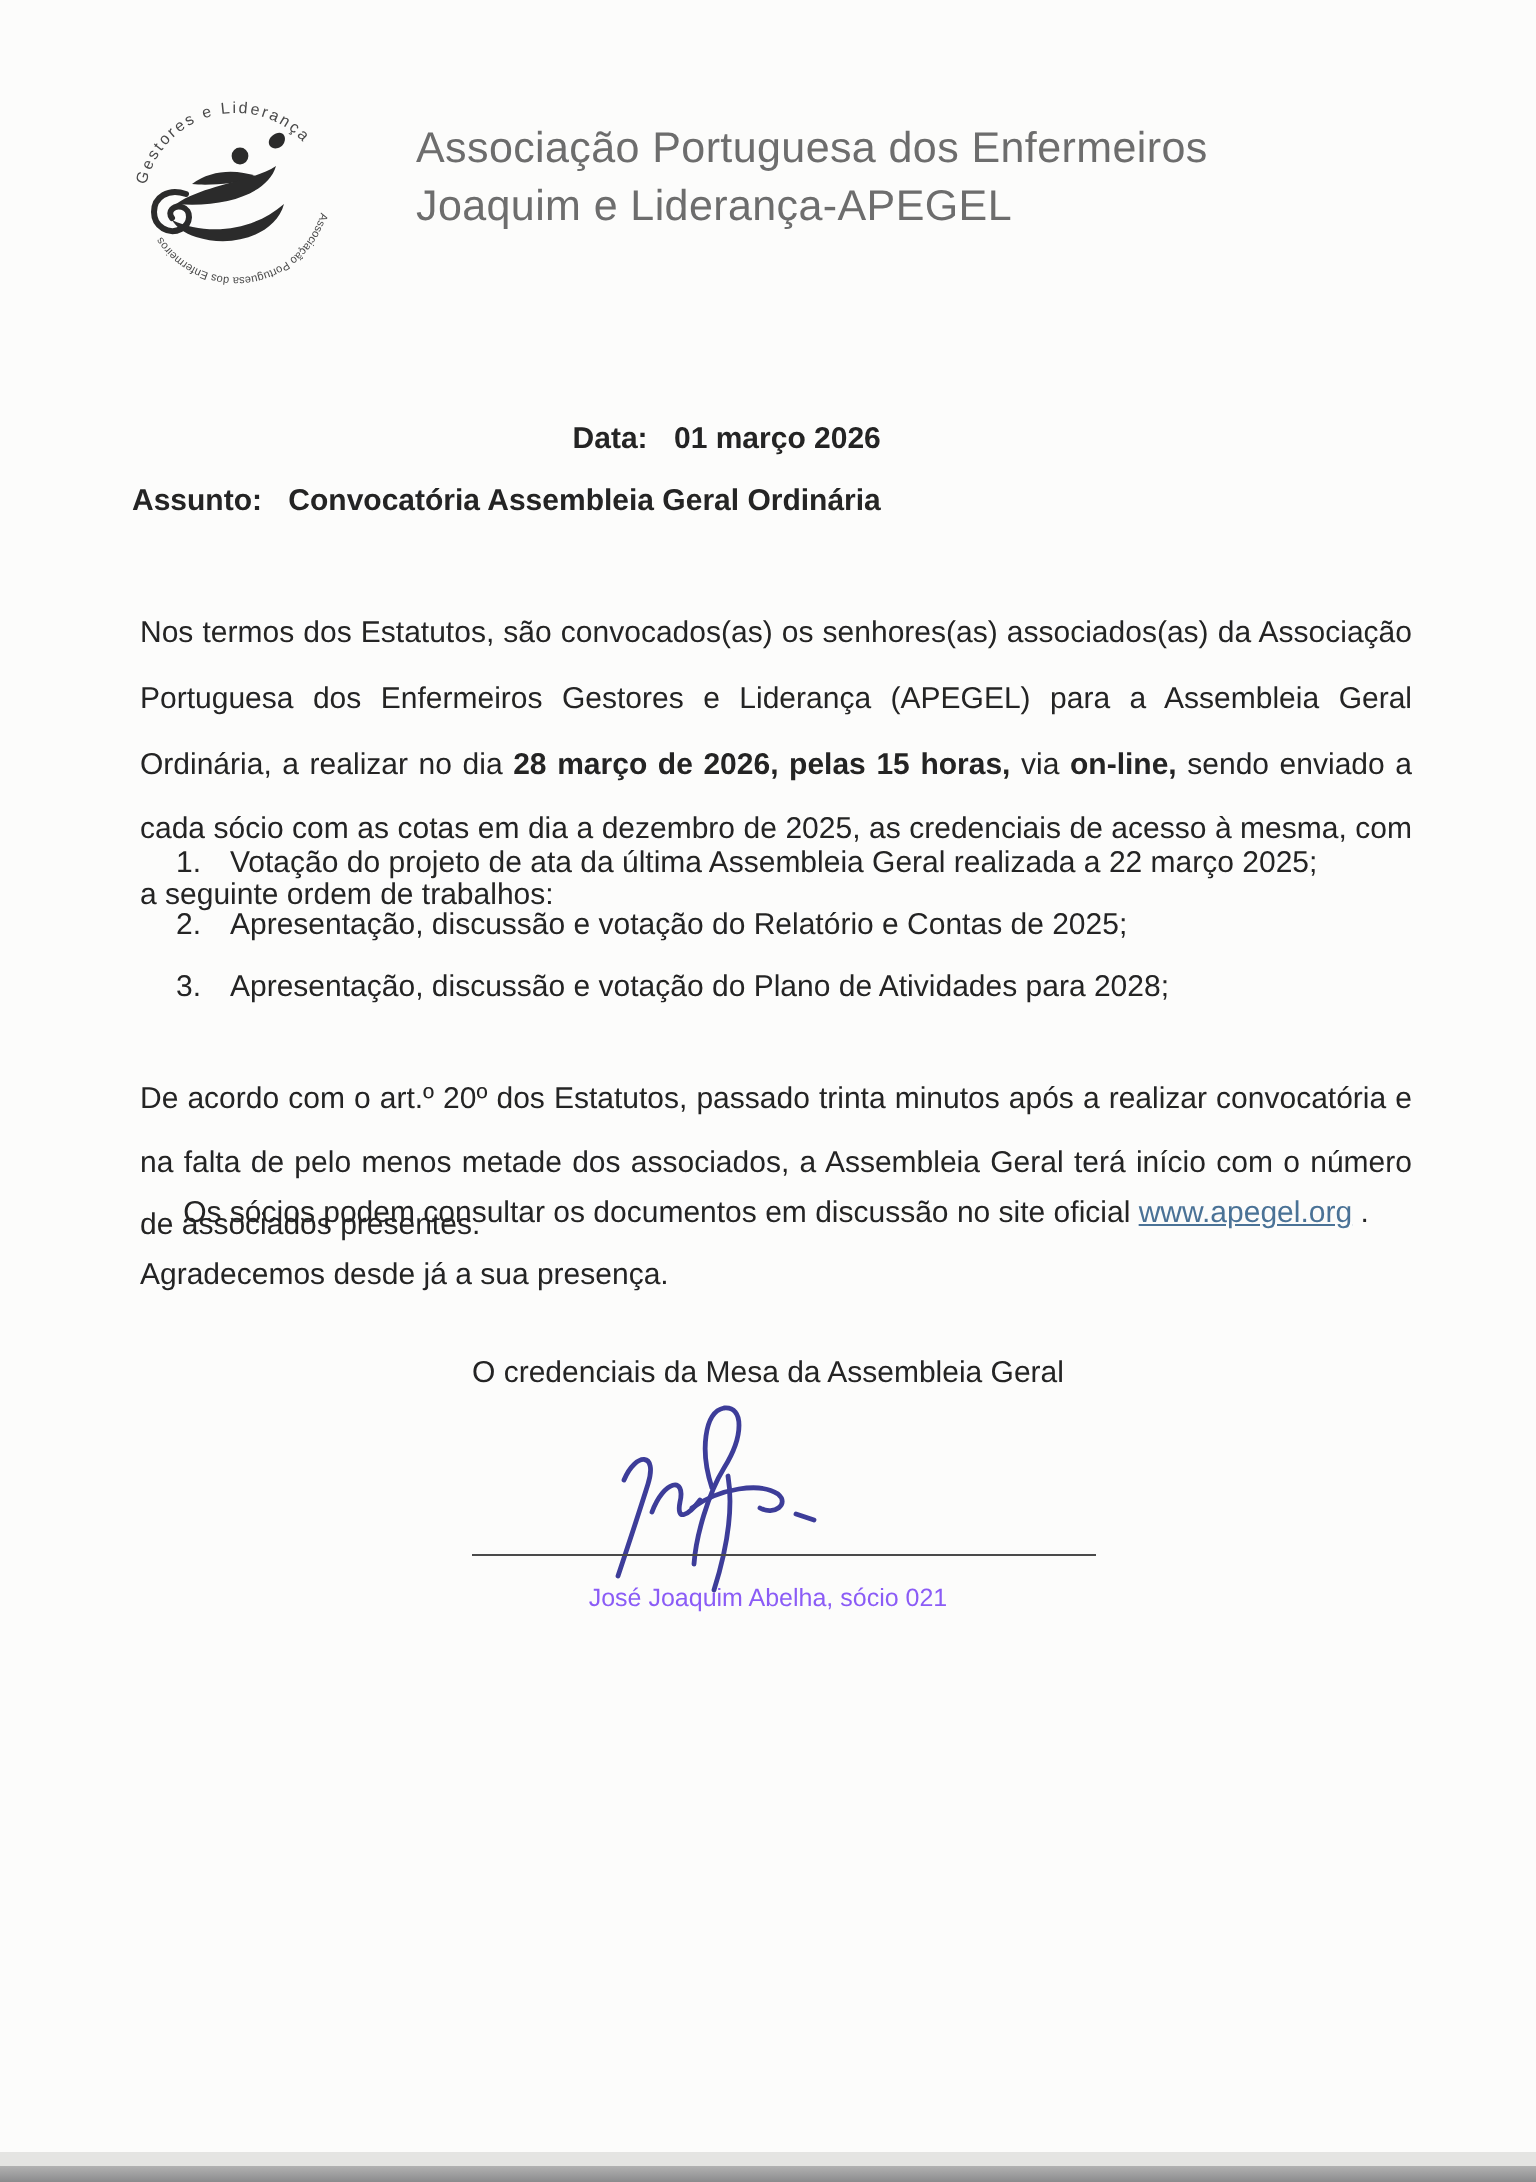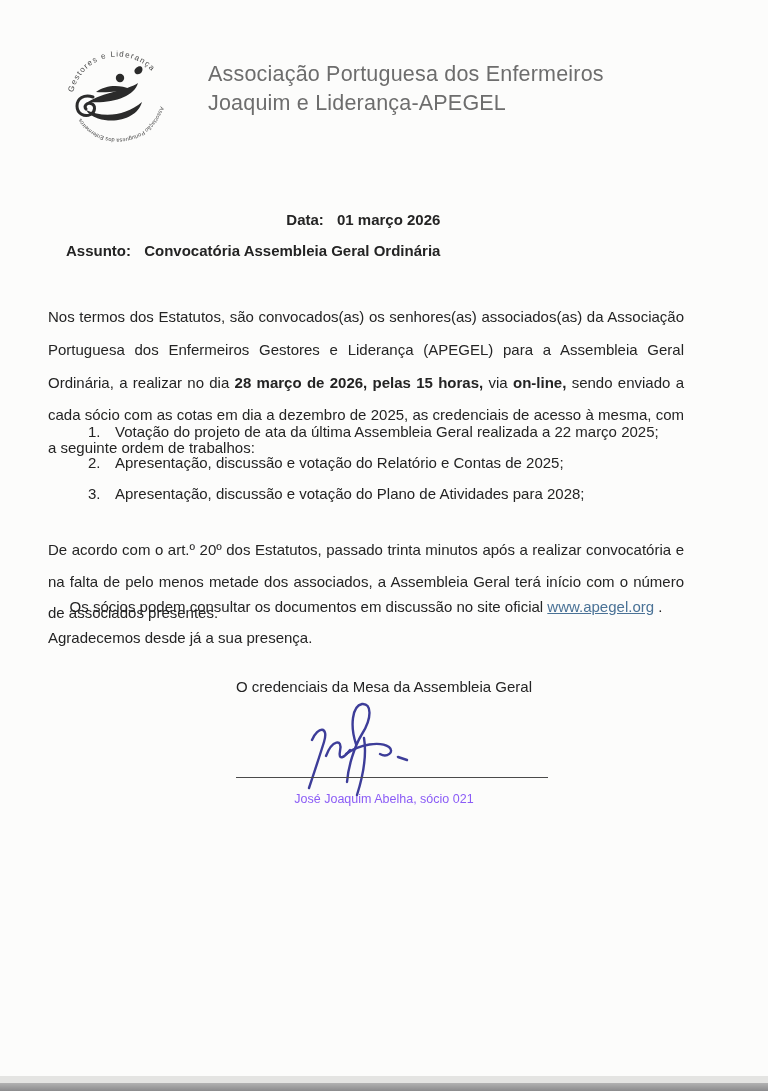--- a/index.html
+++ b/index.html
@@ -18,21 +18,21 @@
     position:absolute;left:208px;top:60px;
     font-size:21.5px;line-height:29px;color:#6d6d6d;
     letter-spacing:.2px;
   }
   
   .meta{position:absolute;left:66px;top:204px;font-size:15px;font-weight:bold;text-align:right;}
   .meta-row{height:31px;line-height:31px;}
   .meta-label{margin-right:9px;}
   
   .para{
-    position:absolute;left:48px;width:636px;
+    position:absolute;left:70px;width:636px;
     font-size:15px;line-height:32.8px;text-align:justify;
   }
   .p1{top:286px;}
   .p2{top:519px;line-height:31.5px;}
   .p3{top:576px;text-align:center;}
   .p4{top:607px;text-align:left;}
   b{font-weight:bold;}
   a.doc-link{color:#4a7296;text-decoration:underline;}
   
   .agenda{position:absolute;left:88px;top:416px;font-size:15px;}

